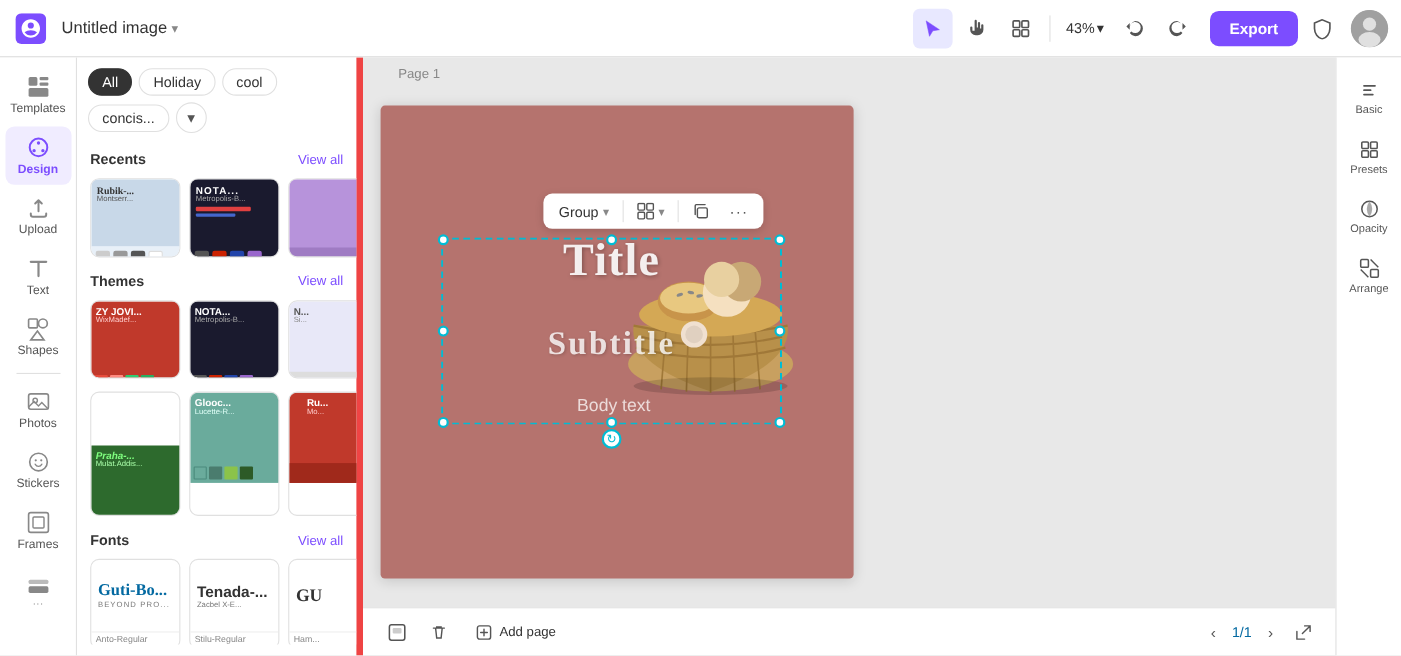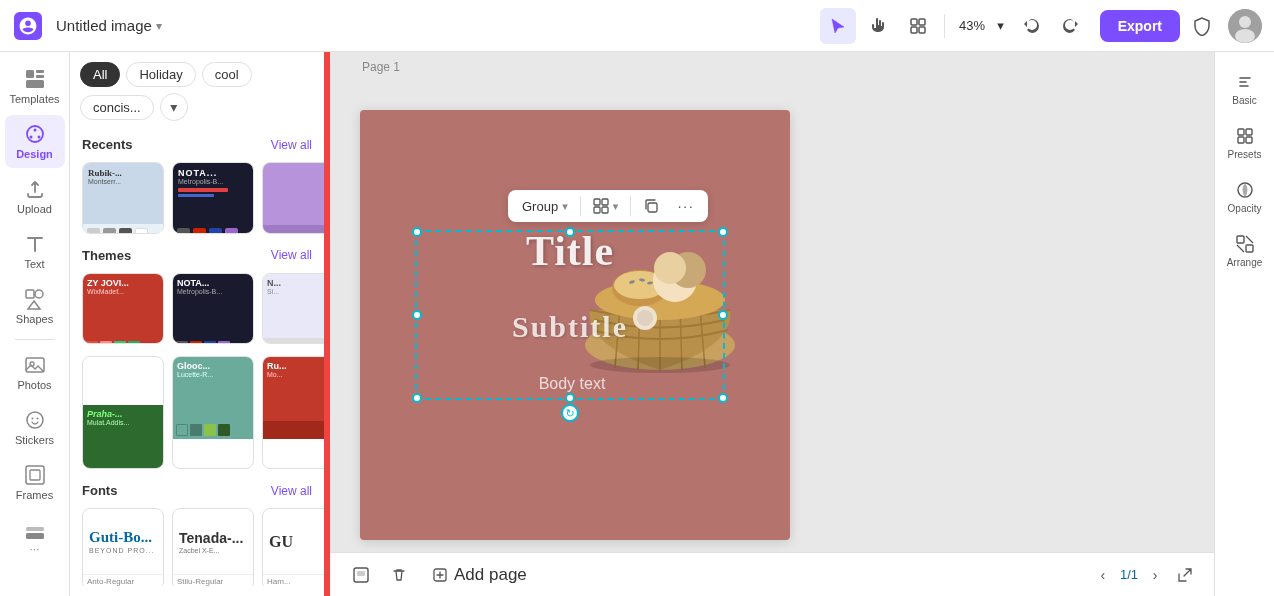--- a/index.html
+++ b/index.html
@@ -28,21 +28,21 @@
     .topbar-tools {
       display: flex; align-items: center; gap: 4px; margin-left: auto;
     }
     .topbar-tool-btn {
       width: 36px; height: 36px; border-radius: 6px; border: none;
       background: transparent; cursor: pointer; display: flex; align-items: center; justify-content: center;
       font-size: 18px; color: #555;
     }
     .topbar-tool-btn.active { background: #e8e8ff; }
     .topbar-zoom {
-      display: flex; align-items: center; gap: 12px;
+      display: flex; align-items: center; gap: 2px;
       background: transparent; border: none; cursor: pointer;
       font-size: 13px; color: #333; padding: 4px 6px; border-radius: 4px; justify-content: space-between;
     }
     .topbar-undo-redo {
       display: flex; gap: 2px;
     }
     .export-btn {
       background: #7c4dff; color: #fff; border: none; border-radius: 8px;
       padding: 8px 18px; font-size: 14px; font-weight: 600; cursor: pointer;
       margin-left: 8px;
@@ -127,21 +127,21 @@
     .font-card-top { flex: 1; display: flex; align-items: center; justify-content: center; padding: 6px; }
     .font-card-name { font-size: 8px; color: #666; padding: 0 4px 3px 4px; border-top: 1px solid #eee; padding-top: 2px; }
 
     
     .canvas-area {
       flex: 1; background: #e8e8e8; position: relative; overflow: hidden;
       display: flex; flex-direction: column;
     }
     .canvas-scroll {
       flex: 1; overflow: auto; display: flex; align-items: flex-start; justify-content: flex-start;
-      padding: 30px;
+      padding: 16px;
     }
     .page-label {
       position: absolute; top: 8px; left: 32px; font-size: 12px; color: #888;
     }
     .canvas-page {
       position: relative; width: 430px; height: 430px;
       background: #b5736e; border-radius: 4px;
       box-shadow: 0 2px 12px rgba(0,0,0,0.15);
       margin-top: 28px;
     }
@@ -218,23 +218,23 @@
     .bottom-bar {
       height: 44px; background: #fff; border-top: 1px solid #e0e0e0;
       display: flex; align-items: center; padding: 0 16px; gap: 8px;
     }
     .bottom-btn {
       width: 30px; height: 30px; border: none; background: transparent; cursor: pointer;
       display: flex; align-items: center; justify-content: center; border-radius: 4px;
       font-size: 16px; color: #555;
     }
     .add-page-btn {
-      display: flex; align-items: center; gap: 6px; padding: 4px 10px;
+      display: flex; gap: 6px; padding: 4px 10px;
       border: none; background: transparent; cursor: pointer; border-radius: 4px;
-      font-size: 17px; color: #333;
+      font-size: 12px; color: #333;
     }
     .page-nav {
       display: flex; align-items: center; gap: 4px; margin-left: auto;
     }
     .page-nav-btn {
       width: 26px; height: 26px; border: none; background: transparent; cursor: pointer;
       border-radius: 4px; font-size: 14px; color: #555;
       display: flex; align-items: center; justify-content: center;
     }
     .page-indicator { font-size: 13px; color: #0369a1; }
@@ -537,21 +537,21 @@
             <div style="width:12px;height:12px;border-radius:1px;background:#6aab9c;border:1px solid #4a8a7c;"></div>
             <div style="width:12px;height:12px;border-radius:1px;background:#4a7c6e;"></div>
             <div style="width:12px;height:12px;border-radius:1px;background:#8bc34a;"></div>
             <div style="width:12px;height:12px;border-radius:1px;background:#2d5a27;"></div>
           </div>
         </div>
       </div>
 
       <div class="template-card">
         <div class="template-card-inner" style="background:#c0392b;">
-          <div style="flex:1;padding:4px;">
+          <div style="flex:1;padding:4px;margin-left:12px;">
             <div style="font-size:9px;font-weight:800;color:#fff;">Ru...</div>
             <div style="font-size:7px;color:#ffcccc;">Mo...</div>
           </div>
           <div style="height:18px;background:#a0291b;"></div>
         </div>
       </div>
 
     </div>
 
     <div class="section-header">

